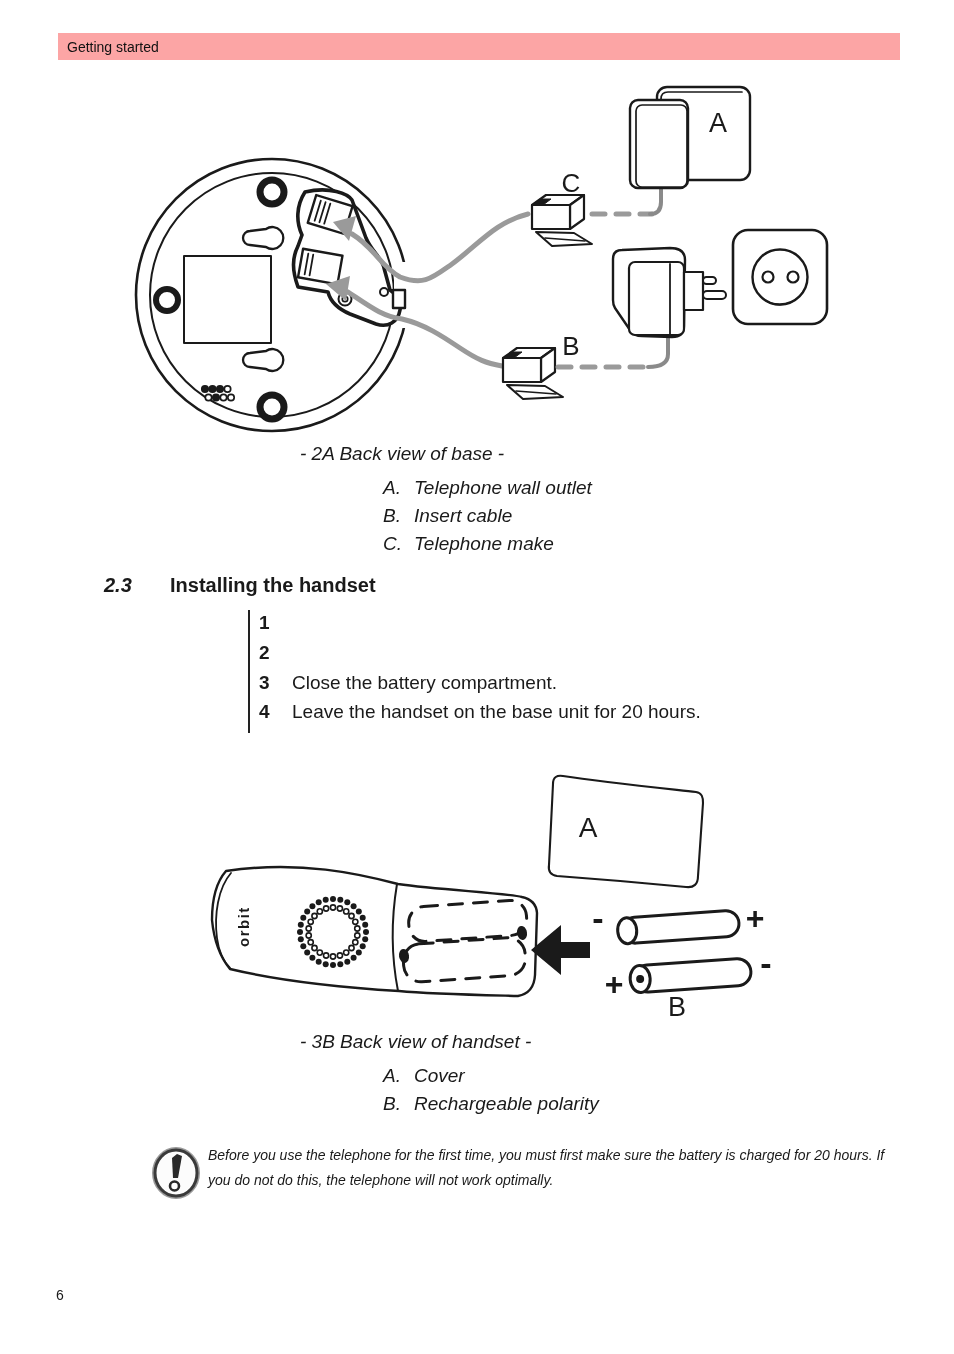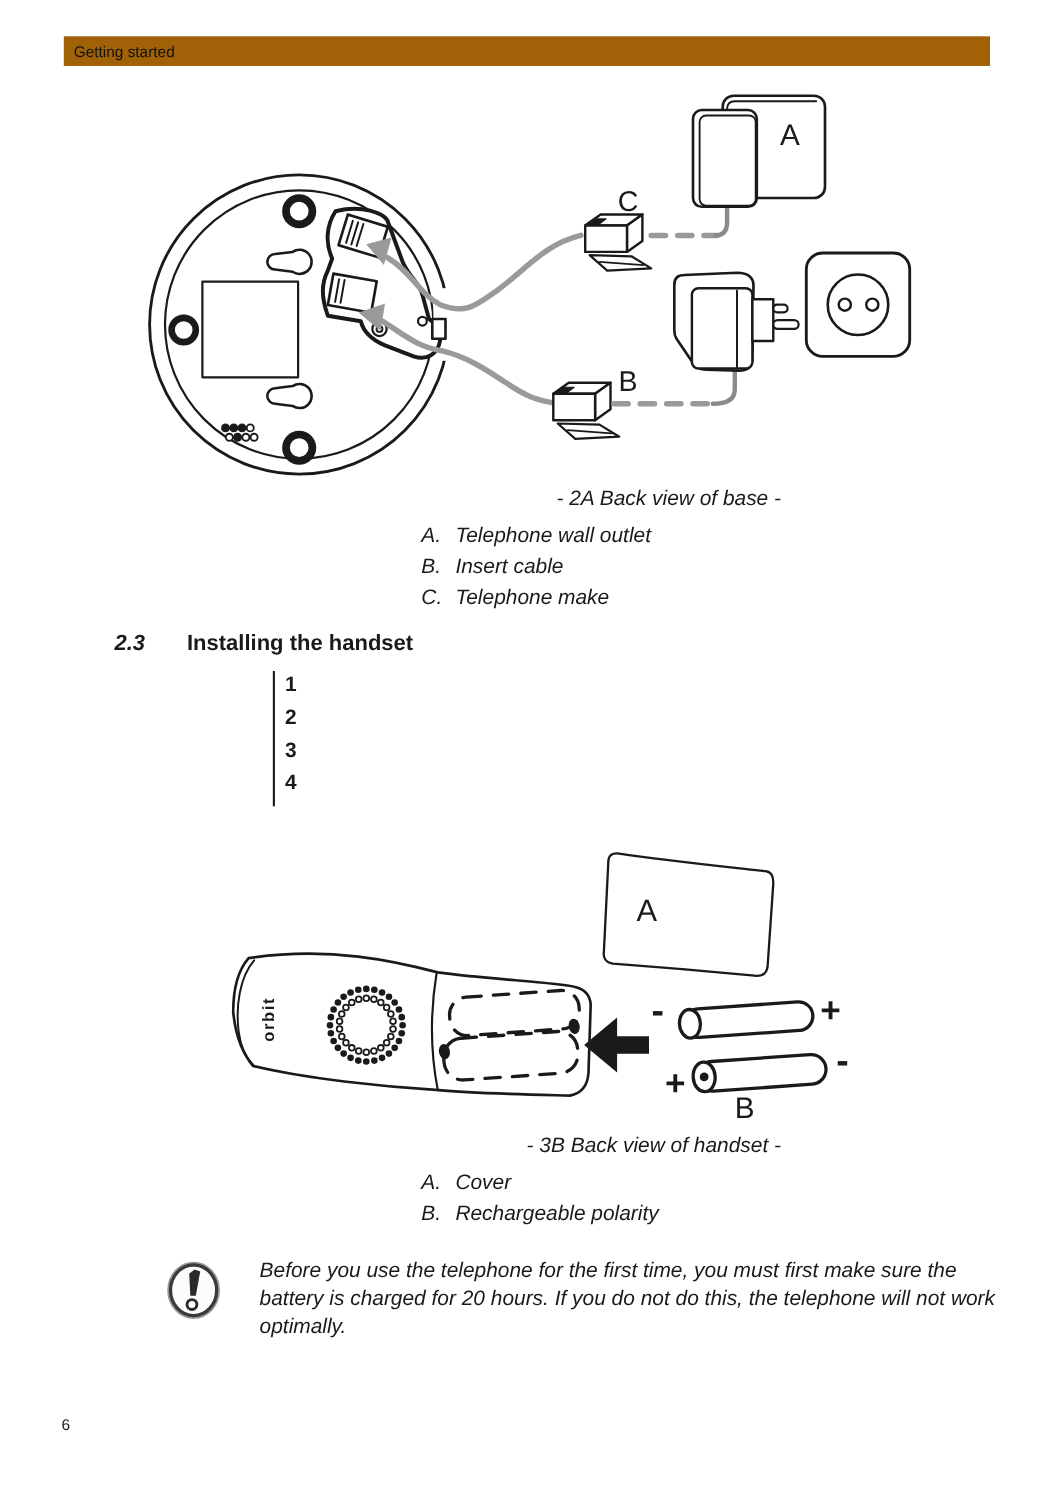--- a/index.html
+++ b/index.html
@@ -4,47 +4,47 @@
 <style>
   html,body{margin:0;padding:0;}
   body{
     width:954px;height:1354px;position:relative;background:#ffffff;
     font-family:"Liberation Sans","DejaVu Sans",sans-serif;color:#1a1a1a;
     overflow:hidden;
   }
   .abs{position:absolute;}
   
   .header-bar{
-    left:58px;top:33px;width:842px;height:27px;background:#a16207;
+    left:58px;top:33px;width:842px;height:27px;background:#fca5a5;
     display:flex;align-items:center;padding-left:9px;box-sizing:border-box;
     font-size:14px;color:#111;
   }
   
   .fig-caption{
-    font-style:italic;font-size:19px;text-align:right;width:410px;left:300px;
+    font-style:italic;font-size:19px;text-align:left;width:410px;left:300px;
   }
   .legend{left:383px;font-style:italic;font-size:19px;}
   .legend-row{display:flex;height:28px;align-items:flex-start;}
   .legend-key{width:31px;flex:0 0 31px;}
   
   .section-heading{
     left:104px;top:574px;display:flex;font-weight:bold;font-size:20px;
   }
   .section-num{width:66px;flex:0 0 66px;font-style:italic;}
   
   .steps{
     left:248px;top:610px;width:600px;border-left:2.5px solid #222;
     padding:2px 0 2px 0;
   }
   .step-row{display:flex;height:29.8px;align-items:flex-start;font-size:19px;}
   .step-num{font-weight:bold;width:24px;flex:0 0 24px;margin-left:9px;}
   .step-text{margin-left:9px;white-space:nowrap;}
   
   .note-text{
-    left:236px;top:1143px;width:695px;font-style:italic;font-size:19px;
+    left:208px;top:1143px;width:695px;font-style:italic;font-size:14px;
     line-height:25.4px;
   }
   .page-num{left:56px;top:1287px;font-size:14px;}
   svg{position:absolute;left:0;display:block;}
   svg text{font-family:"Liberation Sans","DejaVu Sans",sans-serif;}
 </style>
 </head>
 <body>
 
 <div class="abs header-bar">
@@ -186,23 +186,25 @@
 
 <div class="abs steps">
   <div class="step-row">
     <span class="step-num">1</span>
   </div>
   <div class="step-row">
     <span class="step-num">2</span>
   </div>
   <div class="step-row">
     <span class="step-num">3</span>
+    <span class="step-text">Close the battery compartment.</span>
   </div>
   <div class="step-row">
     <span class="step-num">4</span>
+    <span class="step-text">Leave the handset on the base unit for 20 hours.</span>
   </div>
 </div>
 
 <svg style="top:755px;" width="954" height="270" viewBox="0 755 954 270" fill="none" stroke-linecap="round" stroke-linejoin="round">
 
   <g stroke="#1a1a1a">
     <path stroke-width="2.1" fill="#fff" d="M 563,776 C 602,782 660,788 696,792 C 702,793 703,797 703,803 L 698,876
              C 698,884 694,888 686,887 C 645,883 598,879 557,876 C 551,875 548,871 549,865
              L 553,784 C 553,777 557,775 563,776 Z"></path>
   </g>

